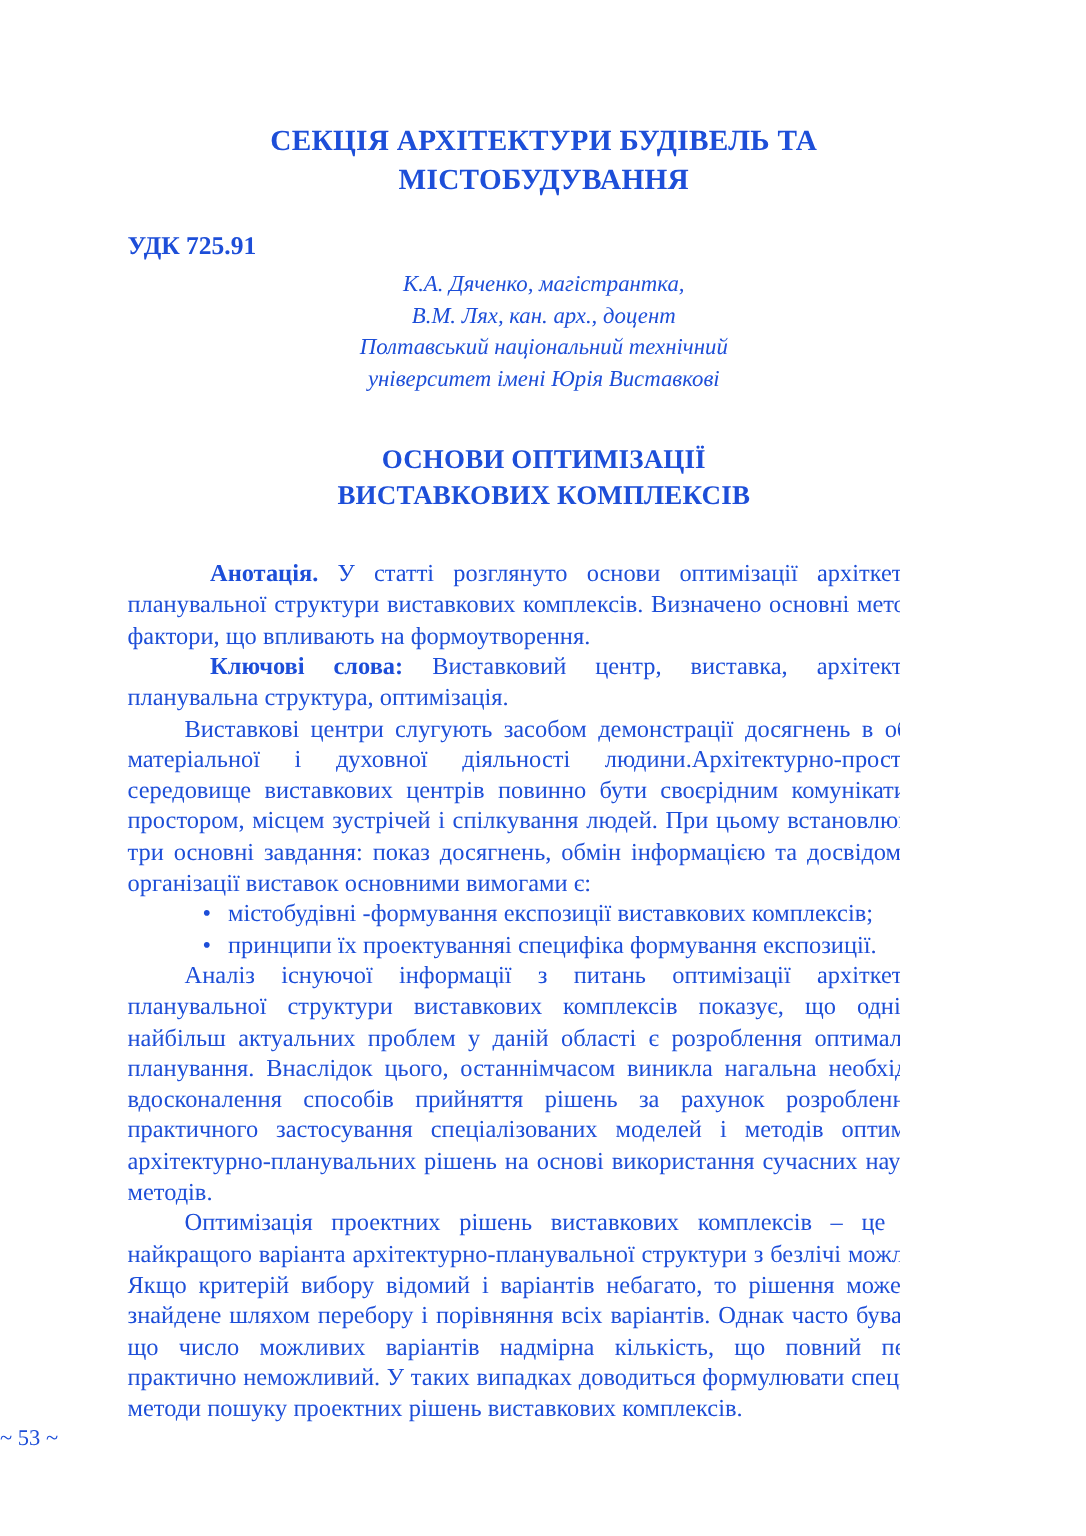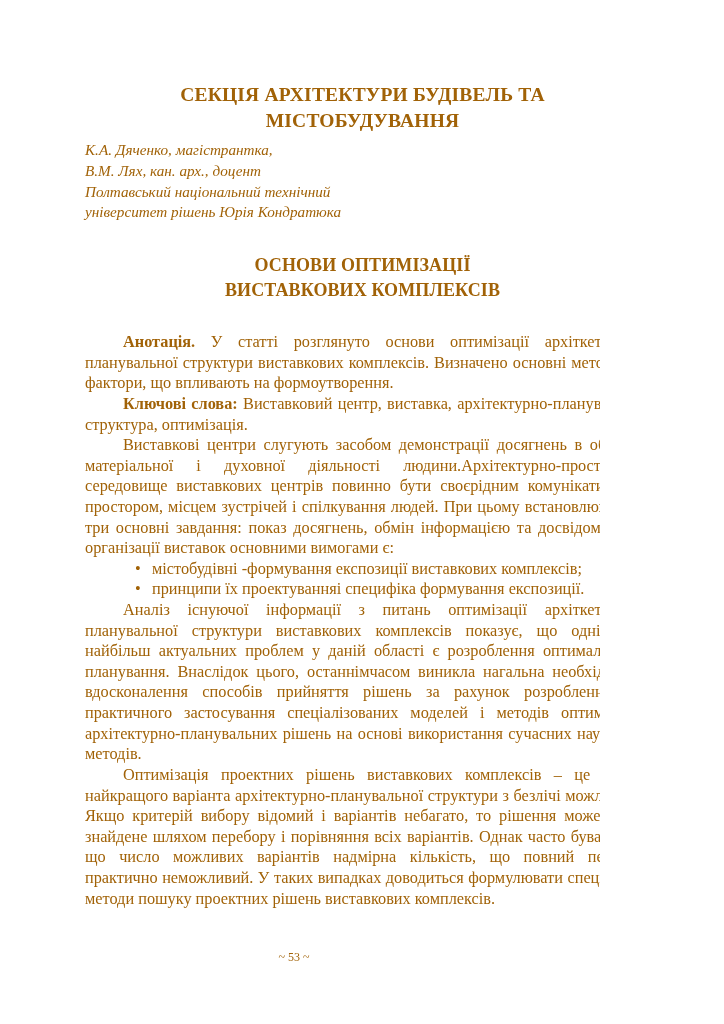--- a/index.html
+++ b/index.html
@@ -7,21 +7,21 @@
     margin: 0;
     padding: 0;
     background: #ffffff;
   }
 
   .page {
     position: relative;
     width: 600px;
     height: 1024px;
     background: #ffffff;
-    color: #a16207;
+    color: #1d4ed8;
     font-family: "Liberation Serif", "DejaVu Serif", serif;
     overflow: hidden;
     box-sizing: border-box;
   }
 
   .content {
     position: absolute;
     left: 85px;
     top: 0;
     width: 555px;
@@ -48,21 +48,21 @@
     font-size: 17px;
     font-weight: bold;
     text-align: left;
     line-height: 1.2;
   }
 
   
   .authors {
     margin: 0;
     padding-top: 6px;
-    text-align: left;
+    text-align: center;
     font-style: italic;
     font-size: 15.2px;
     line-height: 1.37;
   }
   .authors .aline {
     display: block;
   }
 
   
   .article-title {
@@ -86,20 +86,21 @@
     margin: 0;
     text-align: justify;
     text-justify: inter-word;
     font-size: 16.3px;
     line-height: 1.265;
     text-indent: 38px;
     hyphens: manual;
   }
   p.para .lead {
     font-weight: bold;
+    margin-left: 17px;
   }
 
   
   ul.bullets {
     margin: 0;
     padding: 0;
     list-style: none;
   }
   ul.bullets li {
     margin: 0;
@@ -116,43 +117,44 @@
     font-size: 16.3px;
     line-height: 1.265;
   }
 
   
   .page-footer {
     position: absolute;
     left: 0;
     right: 12px;
     top: 950px;
-    text-align: center;
-    font-size: 12px;
+    text-align: left;
+    font-size: 15px;
     line-height: 1.2;
   }
 </style>
 </head>
 <body>
 
 <div class="page">
 
   <div class="content">
 
     <h1 class="section-heading">
       <span class="hline">СЕКЦІЯ АРХІТЕКТУРИ БУДІВЕЛЬ ТА</span>
       <span class="hline">МІСТОБУДУВАННЯ</span>
     </h1>
 
+    <p class="udc">УДК 725.91</p>
 
     <div class="authors">
       <span class="aline">К.А. Дяченко, магістрантка,</span>
       <span class="aline">В.М. Лях, кан. арх., доцент</span>
       <span class="aline">Полтавський національний технічний</span>
-      <span class="aline">університет рішень Юрія Кондратюка</span>
+      <span class="aline">університет імені Юрія Виставкові</span>
     </div>
 
     <h2 class="article-title">
       <span class="tline">ОСНОВИ ОПТИМІЗАЦІЇ</span>
       <span class="tline">ВИСТАВКОВИХ КОМПЛЕКСІВ</span>
     </h2>
 
     <div class="body-text">
 
       <p class="para"><span class="lead">Анотація.</span><span> У статті розглянуто основи оптимізації архіткетурно-планувальної структури виставкових комплексів. Визначено основні методи та фактори, що впливають на формоутворення.</span></p>

